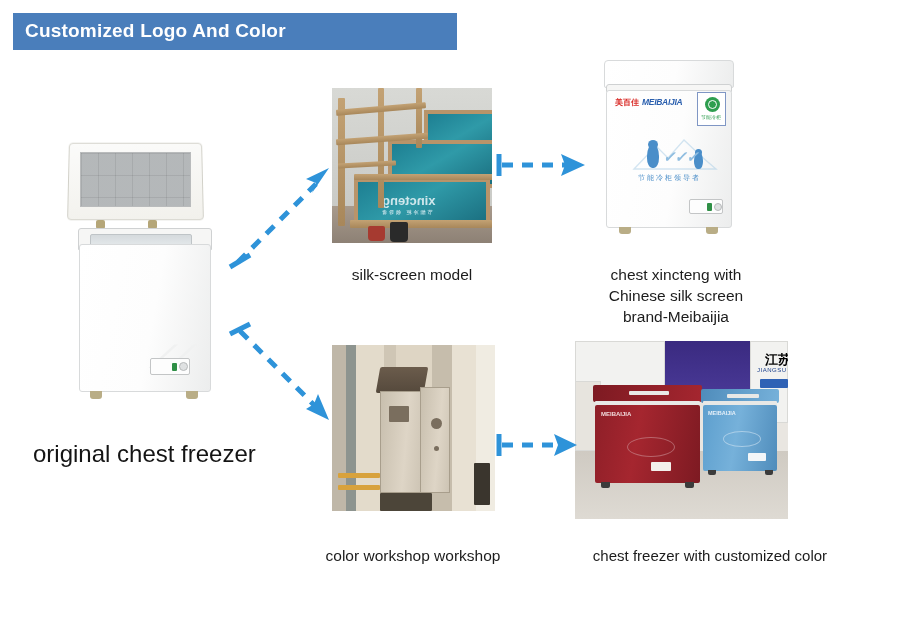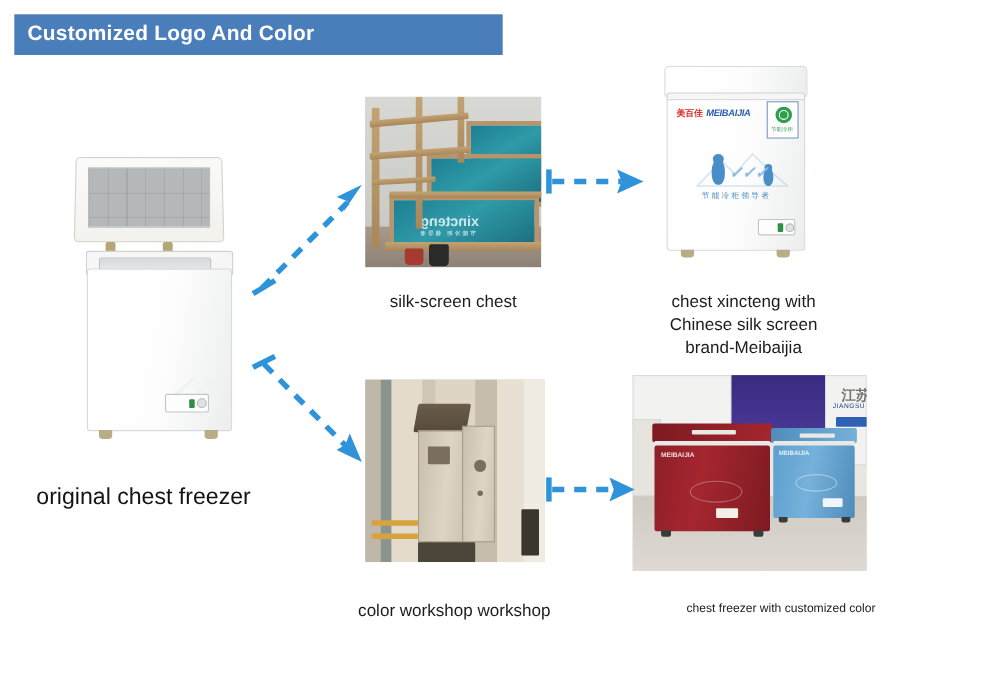--- a/index.html
+++ b/index.html
@@ -306,21 +306,21 @@
     border-radius: 1px;
   }
   .cc-logo {
     position: absolute;
     white-space: nowrap;
     font-weight: bold;
     user-select: none;
   }
   .cc-sign-cn {
     position: absolute;
-    color: #737373;
+    color: #000000;
     font-weight: bold;
     white-space: nowrap;
     user-select: none;
   }
   .cc-sign-en {
     position: absolute;
     color: #1b3f8b;
     white-space: nowrap;
     user-select: none;
   }
@@ -346,25 +346,25 @@
     position: absolute;
     font-family: "Liberation Sans", sans-serif;
     color: #1c1c1c;
     text-align: center;
     line-height: 1.34;
     white-space: pre-line;
   }
   #caption-silkscreen { left: 312px; top: 265px; width: 200px; font-size: 15.5px; }
   #caption-meibaijia  { left: 570px; top: 265px; width: 212px; font-size: 15.5px; }
   #caption-workshop   { left: 300px; top: 546px; width: 226px; font-size: 15.5px; }
-  #caption-colors     { left: 560px; top: 546px; width: 300px; font-size: 11px; }
+  #caption-colors     { left: 560px; top: 546px; width: 300px; font-size: 15px; }
   #caption-original {
     position: absolute;
     left: 33px; top: 440px; width: 260px;
-    font-size: 21px;
+    font-size: 24px;
     color: #141414;
     text-align: left;
     white-space: nowrap;
   }
 </style>
 </head>
 <body>
 
 <div id="header-banner">
   <div id="header-title">Customized Logo And Color</div>
@@ -410,21 +410,21 @@
   <div class="ss-beam" style="left:4px; top:18px; width:90px; height:6px; transform:rotate(-5deg);"></div>
   <div class="ss-beam" style="left:4px; top:48px; width:92px; height:6px; transform:rotate(-4deg);"></div>
   <div class="ss-beam" style="left:6px; top:74px; width:58px; height:5px; transform:rotate(-3deg);"></div>
   <div class="ss-beam" style="left:18px; top:132px; width:142px; height:8px;"></div>
   <div class="ss-beam" style="left:22px; top:86px; width:140px; height:6px;"></div>
 
   <div class="ss-bucket" style="left:36px; top:138px; width:17px; height:15px; background:#a63a30;"></div>
   <div class="ss-bucket" style="left:58px; top:134px; width:18px; height:20px; background:#2a2a2a;"></div>
 </div>
 
-<div class="caption" id="caption-silkscreen">silk-screen chest</div>
+<div class="caption" id="caption-silkscreen">silk-screen model</div>
 
 <div class="photo" id="photo-meibaijia">
 
   <div class="fz-body" style="left:18px; top:4px; width:130px; height:28px; border-radius:4px 4px 2px 2px;"></div>
   <div class="fz-rim" style="left:20px; top:28px; width:126px; height:8px;"></div>
 
   <div class="fz-body" style="left:20px; top:34px; width:126px; height:138px;"></div>
 
   <div class="mb-logo-cn" style="left:29px; top:41px; font-size:8px;">美百佳</div>
   <div class="mb-logo-en" style="left:56px; top:41px; font-size:8.5px; letter-spacing:-0.3px;">MEIBAIJIA</div>

